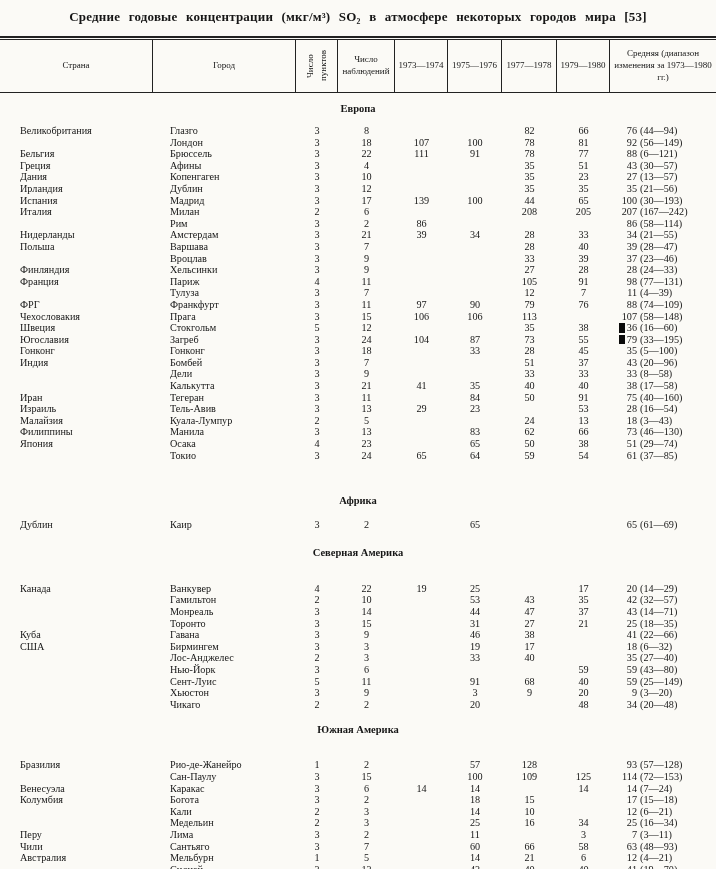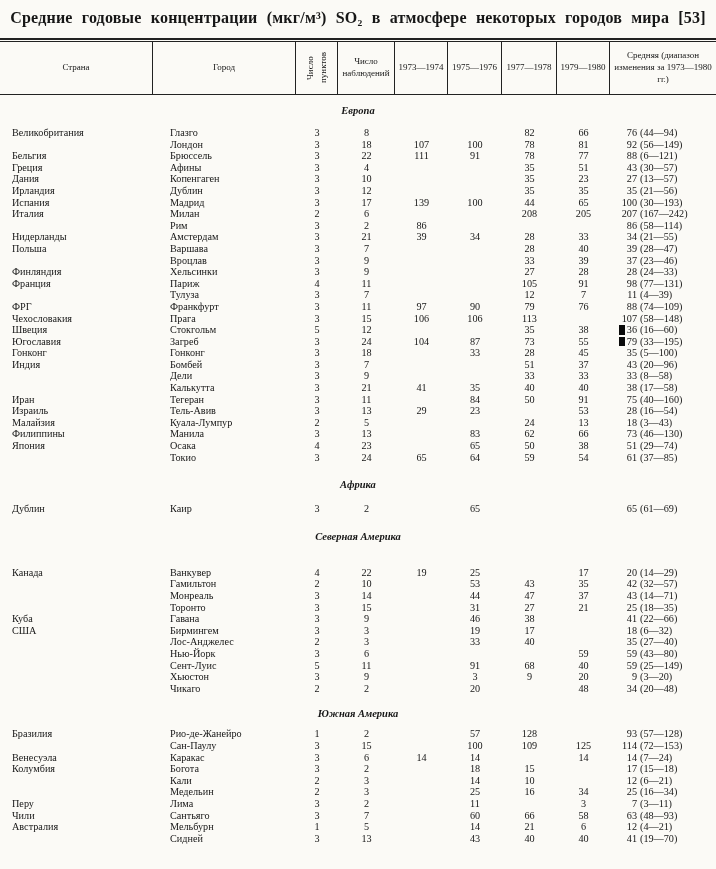--- a/index.html
+++ b/index.html
@@ -10,21 +10,21 @@
     color: #161616;
     font-family: "Liberation Serif", "DejaVu Serif", serif;
     overflow: hidden;
     position: relative;
   }
   .page { width: 716px; height: 869px; }
 
   .title {
     text-align: center;
     font-weight: bold;
-    font-size: 16px;
+    font-size: 13px;
     padding-top: 9px;
     word-spacing: 5px;
     letter-spacing: 0.2px;
   }
 
   .top-rule {
     margin-top: 11px;
     height: 4px;
     border-top: 2px solid #222;
     border-bottom: 1px solid #222;
@@ -58,35 +58,34 @@
     max-height: 48px;
   }
 
   .tbody { width: 716px; }
 
   .section-title {
     text-align: center;
     font-weight: bold;
     font-size: 10.5px;
     line-height: 12px;
-    font-style: italic;
   }
   .st-europe        { margin-top: 10px; margin-bottom: 10px; }
   .st-asia          { margin-top: 14px; margin-bottom: 10px; }
-  .st-africa        { margin-top: 16px; margin-bottom: 12px; }
+  .st-africa        { margin-top: 34px; margin-bottom: 12px; }
   .st-north-america { margin-top: 16px; margin-bottom: 24px; }
-  .st-south-america { margin-top: 14px; margin-bottom: 8px;  }
+  .st-south-america { margin-top: 14px; margin-bottom: 23px;  }
 
   .row {
     height: 11.6px;
     font-size: 10.2px;
     line-height: 11.6px;
     white-space: nowrap;
   }
-  .c-country { padding-left: 12px; }
+  .c-country { padding-left: 20px; }
   .c-city    { padding-left: 17px; }
   .c-num     { text-align: center; }
   .c-avg     { position: relative; display: flex; }
   .avg-val   { display: inline-block; width: 27px; text-align: right; }
   .avg-range { margin-left: 3px; }
   .ink-blot {
     position: absolute;
     left: 9px; top: 1px;
     width: 6px; height: 9.5px;
     background: #0a0a0a;

